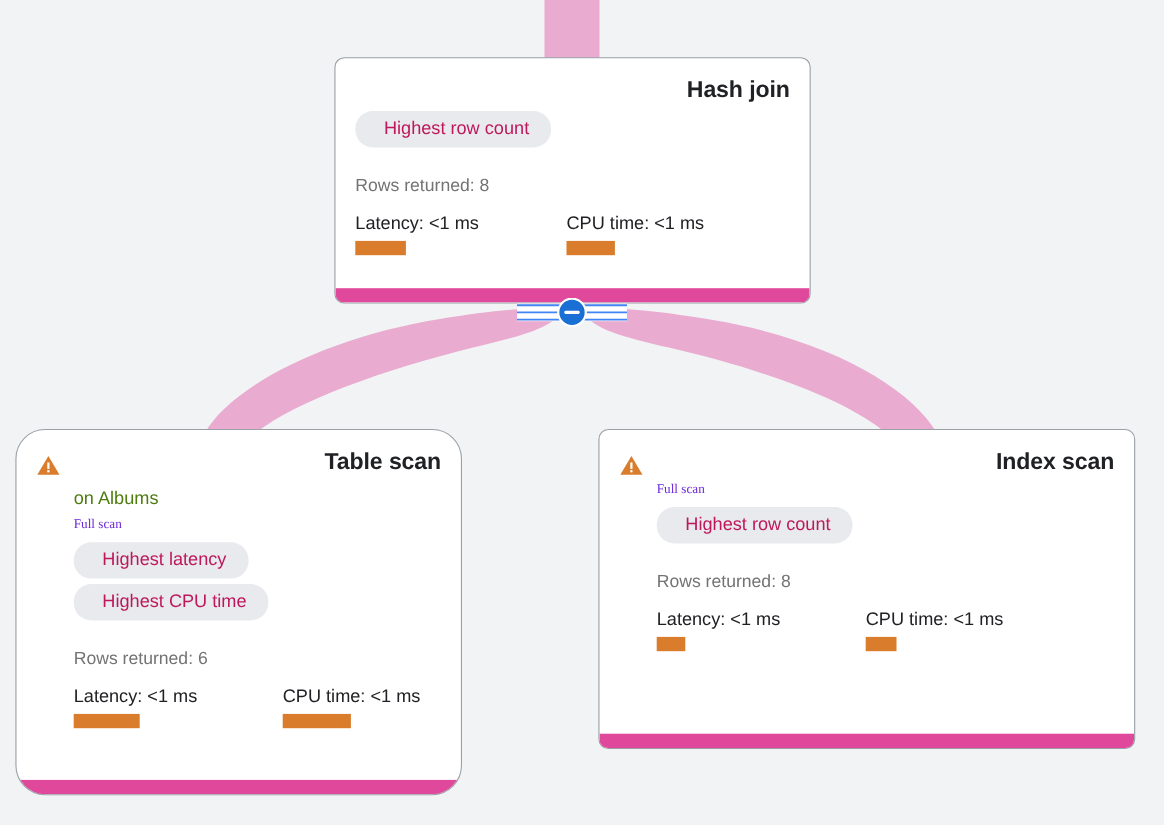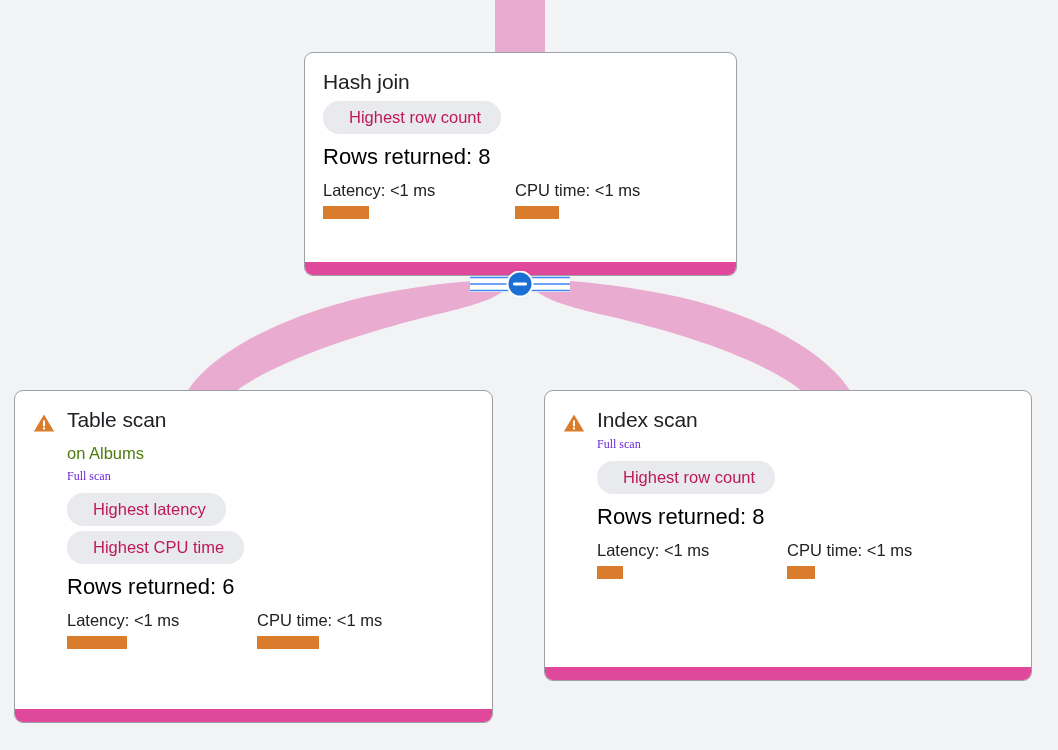--- a/index.html
+++ b/index.html
@@ -66,24 +66,25 @@
     height: 22px;
     margin-top: 5px;
     display: block;
   }
   .head-text {
     flex: 1 1 auto;
     min-width: 0;
   }
   .node-title {
     font-size: 21px;
-    font-weight: normal;
+    font-weight: bold;
     color: #202124;
     line-height: 26px;
     letter-spacing: -0.1px;
+    text-align: right;
   }
   .node-subtitle {
     font-size: 16.5px;
     color: #4d7c0f;
     line-height: 23px;
     margin-top: 9px;
   }
   .node-scantype {
     font-size: 12px;
     color: #6d28d9;
@@ -99,24 +100,24 @@
     background: #e8eaed;
     color: #be185d;
     font-size: 16.5px;
     line-height: 20px;
     border-radius: 16px;
     padding: 6px 20px 7px 26px;
     margin-bottom: 5px;
   }
 
   .rows-returned {
-    font-size: 22px;
-    color: #000000;
+    font-size: 16px;
+    color: #737373;
     line-height: 22px;
-    margin-top: 7px;
+    margin-top: 20px;
   }
 
   .metrics {
     display: flex;
     margin-top: 12px;
   }
   .metric {
     flex: 0 0 auto;
   }
   .metric-label {
@@ -195,21 +196,21 @@
     <svg width="100" height="26" viewBox="0 0 100 26">
       <rect x="0" y="5" width="100" height="16" fill="#ffffff"></rect>
       <line x1="0" y1="6.5" x2="100" y2="6.5" stroke="#4285f4" stroke-width="1.6"></line>
       <line x1="0" y1="13" x2="100" y2="13" stroke="#4285f4" stroke-width="1.6"></line>
       <line x1="0" y1="19.5" x2="100" y2="19.5" stroke="#4285f4" stroke-width="1.6"></line>
       <circle cx="50" cy="13" r="12.5" fill="#1a6fd4" stroke="#ffffff" stroke-width="2"></circle>
       <rect x="43" y="11.6" width="14" height="2.8" rx="1.2" fill="#ffffff"></rect>
     </svg>
   </div>
 
-  <div class="node" id="node-table-scan" style="left:14px; top:390px; width:479px; height:333px;">
+  <div class="node" id="node-table-scan" style="left:14px; top:390px; width:406px; height:333px;border-radius:27px;">
     <div class="node-body">
       <div class="node-head">
         <span class="warn-icon">
           <svg width="22" height="22" viewBox="0 0 24 24">
             <path d="M12 2.8 L23 21.4 L1 21.4 Z" fill="#d97c2b" rx="2"></path>
             <rect x="10.9" y="9.2" width="2.2" height="6.4" fill="#ffffff"></rect>
             <rect x="10.9" y="16.8" width="2.2" height="2.2" fill="#ffffff"></rect>
           </svg>
         </span>
         <div class="head-text">

